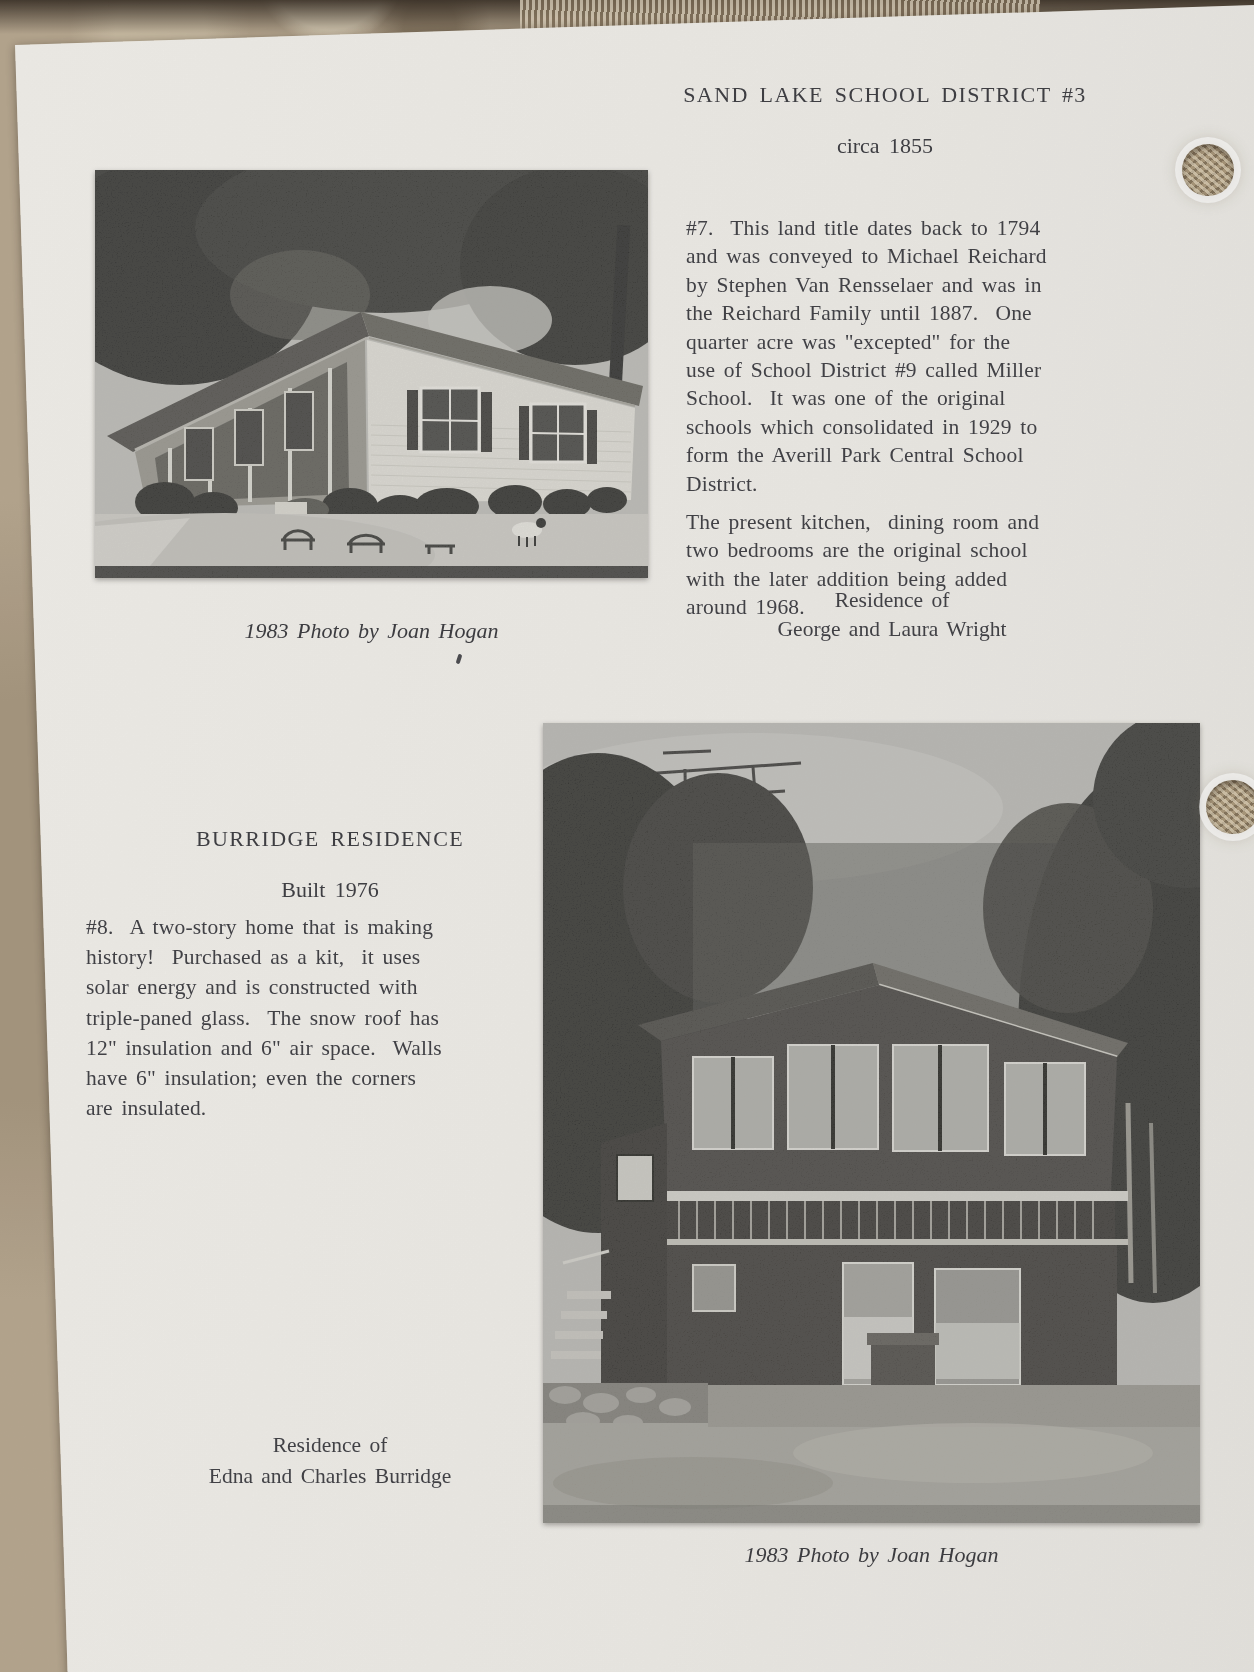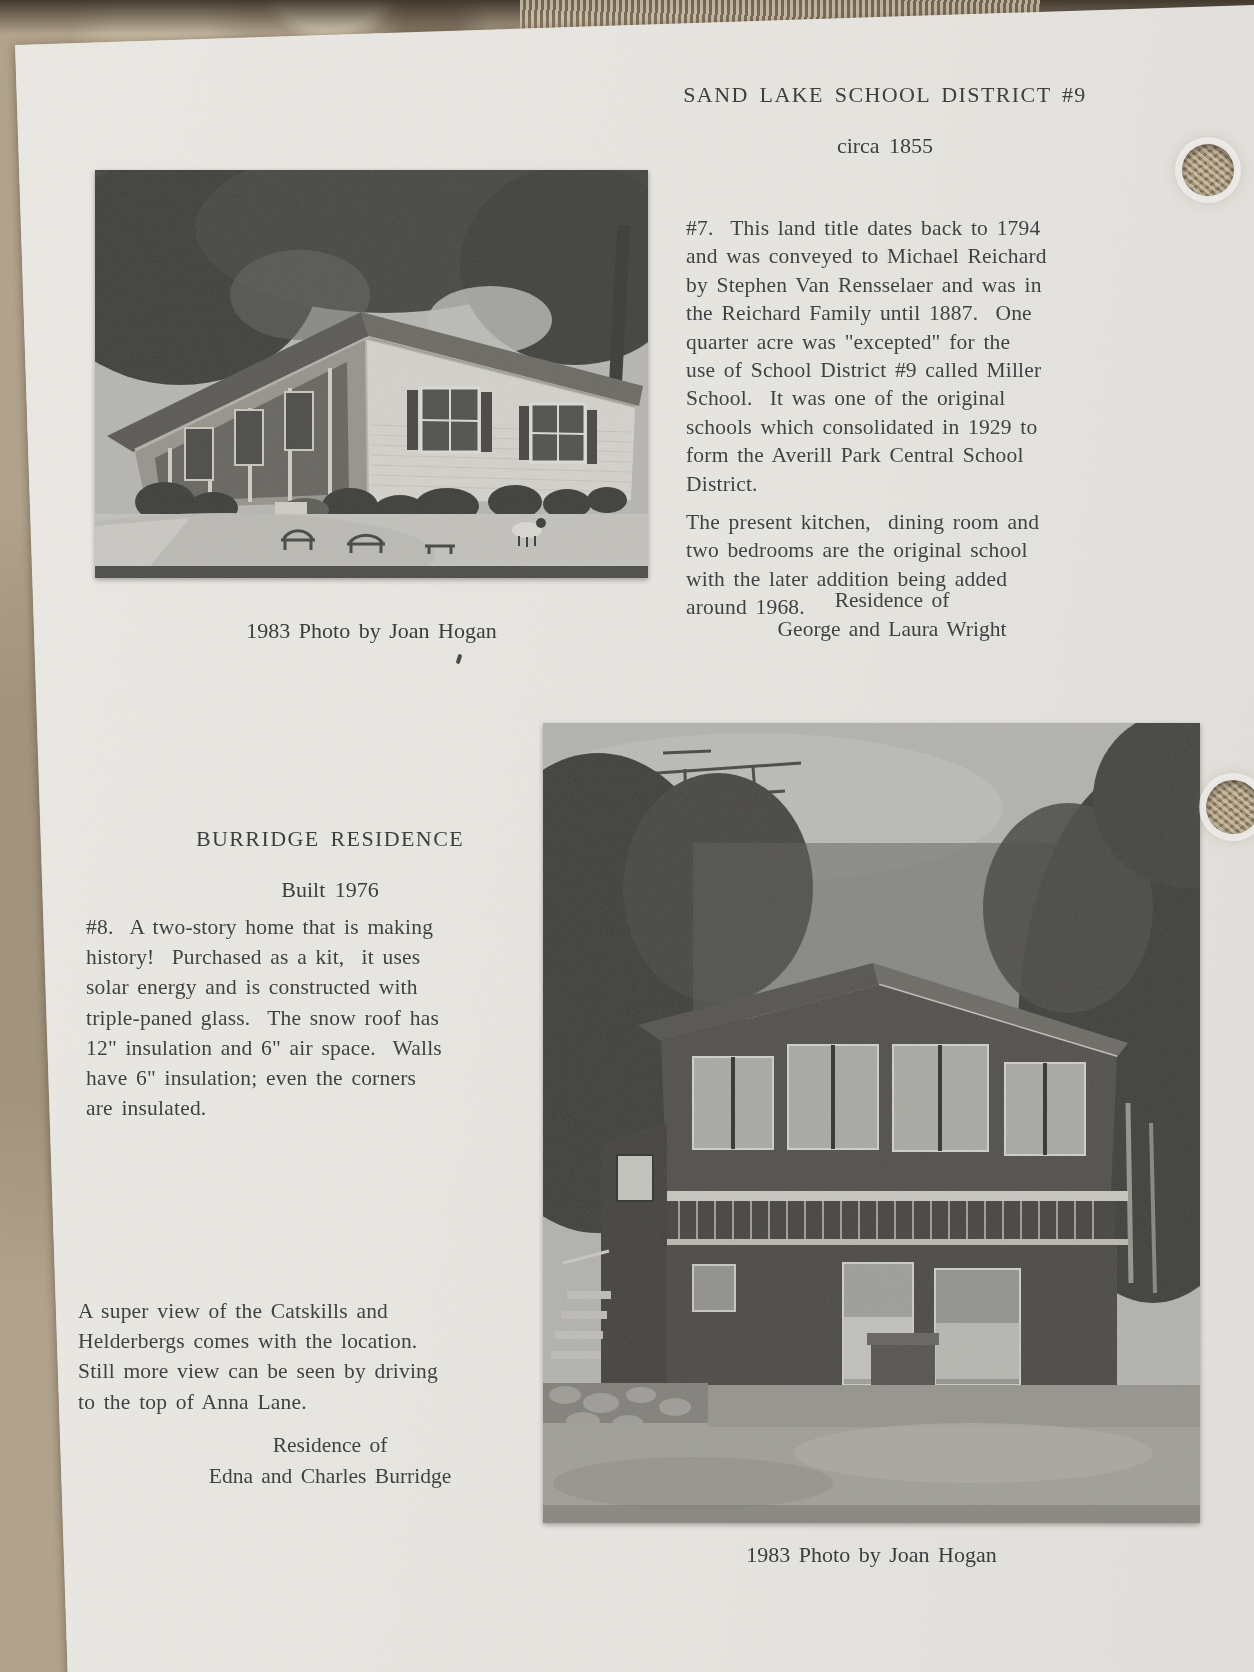--- a/index.html
+++ b/index.html
@@ -27,21 +27,21 @@
   .content > *{position:absolute;}
   
   .doc{white-space:pre;line-height:28.4px;font-size:21.5px;word-spacing:3px;
        letter-spacing:.2px;color:#3b3b40;margin-top:48px;}
   .doc2{white-space:pre;line-height:30.2px;font-size:21.5px;word-spacing:3px;
        letter-spacing:.2px;color:#3b3b40;}
   .heading{font-size:22px;letter-spacing:1.4px;word-spacing:4px;text-align:center;color:#38383d;}
   .subheading{font-size:22px;text-align:center;word-spacing:4px;margin-top:25px;color:#38383d;}
   .centerblock{white-space:pre-line;text-align:center;font-size:21.5px;line-height:29px;
        word-spacing:3px;color:#3b3b40;}
-  .caption{text-align:center;font-size:22px;word-spacing:3px;color:#36363a;}
+  .caption{text-align:center;font-size:22px;word-spacing:3px;color:#36363a;font-style:italic;}
   .photo{box-shadow:0 2px 5px rgba(20,18,14,.35);display:block;}
   
   .hole{border-radius:50%;
       background:
         repeating-linear-gradient(40deg, rgba(235,225,200,.55) 0 3px, rgba(0,0,0,0) 3px 6px),
         repeating-linear-gradient(-35deg, rgba(90,75,55,.5) 0 3px, rgba(0,0,0,0) 3px 7px),
         radial-gradient(circle at 40% 35%, #a59376 0 60%, #8d7c60 100%);
       box-shadow:inset 0 3px 6px rgba(40,30,18,.55),
                  0 0 0 7px rgba(255,255,255,.6),
                  0 0 14px 6px rgba(120,110,95,.25);}
@@ -148,21 +148,21 @@
         <line x1="432" y1="367" x2="432" y2="377"></line>
         <line x1="440" y1="366" x2="440" y2="376"></line>
       </g>
       <rect x="0" y="396" width="553" height="12" fill="#34332f"></rect>
       <rect width="553" height="408" filter="url(#g1)" opacity=".22"></rect>
     </svg>
 
     <div class="caption" style="left:95px;top:618px;width:553px;">1983 Photo by Joan Hogan</div>
 
     <div style="left:660px;top:82px;width:450px;">
-      <div class="heading">SAND LAKE SCHOOL DISTRICT #9</div>
+      <div class="heading">SAND LAKE SCHOOL DISTRICT #3</div>
       <div class="subheading">circa 1855</div>
     </div>
     <div class="doc" style="left:686px;top:166px;">#7.  This land title dates back to 1794
 and was conveyed to Michael Reichard
 by Stephen Van Rensselaer and was in
 the Reichard Family until 1887.  One
 quarter acre was "excepted" for the
 use of School District #9 called Miller
 School.  It was one of the original
 schools which consolidated in 1929 to
@@ -181,24 +181,20 @@
       <div class="heading">BURRIDGE RESIDENCE</div>
       <div class="subheading">Built 1976</div>
     </div>
     <div class="doc2" style="left:78px;top:912px;margin-left:8px;">#8.  A two-story home that is making
 history!  Purchased as a kit,  it uses
 solar energy and is constructed with
 triple-paned glass.  The snow roof has
 12" insulation and 6" air space.  Walls
 have 6" insulation; even the corners
 are insulated.</div>
-    <div class="doc2" style="left:78px;top:1296px;">A super view of the Catskills and
-Helderbergs comes with the location.
-Still more view can be seen by driving
-to the top of Anna Lane.</div>
     <div class="centerblock" style="left:110px;top:1430px;width:440px;line-height:31px;">Residence of
 Edna and Charles Burridge</div>
 
     <svg class="photo" style="left:543px;top:723px;" width="657" height="800" viewBox="0 0 657 800">
       <defs>
         <filter id="g2" x="0" y="0" width="100%" height="100%">
           <feTurbulence type="fractalNoise" baseFrequency="0.75" numOctaves="2"></feTurbulence>
           <feColorMatrix type="matrix" values="0 0 0 0 0.45  0 0 0 0 0.45  0 0 0 0 0.45  0.7 0.7 0.7 0 0"></feColorMatrix>
         </filter>
       </defs>

